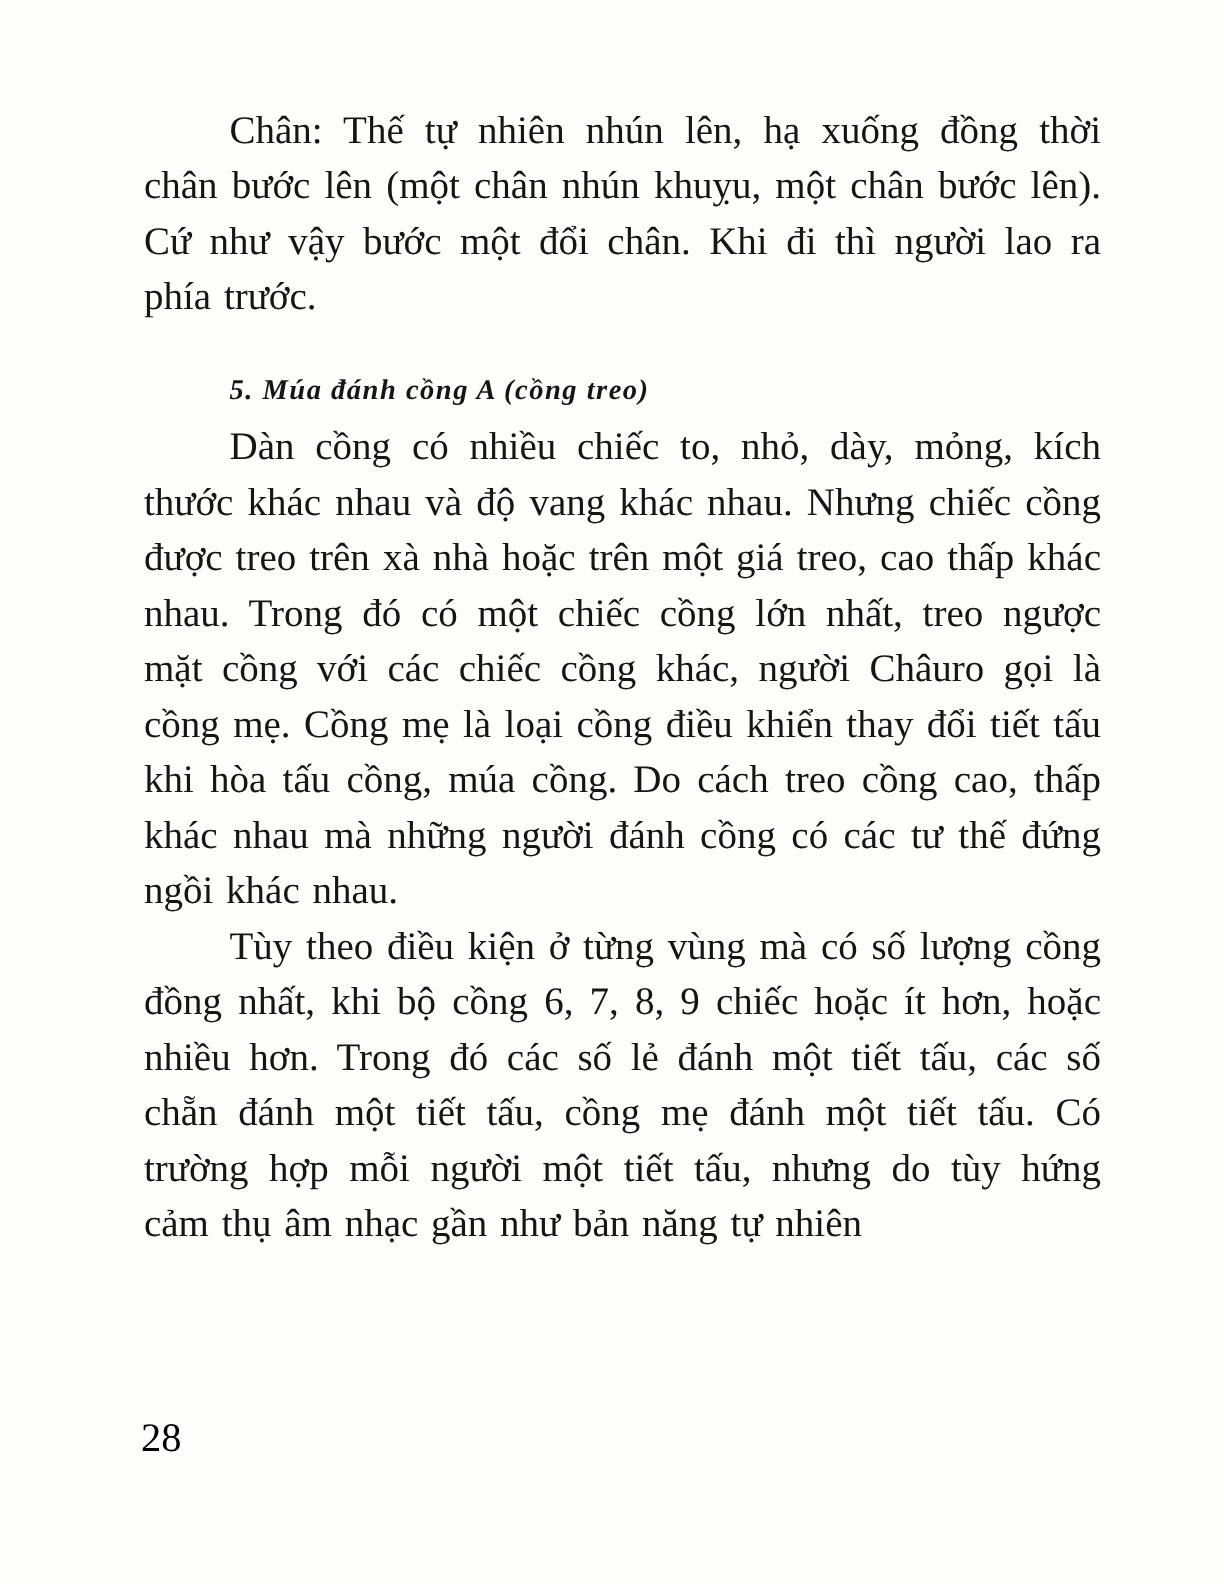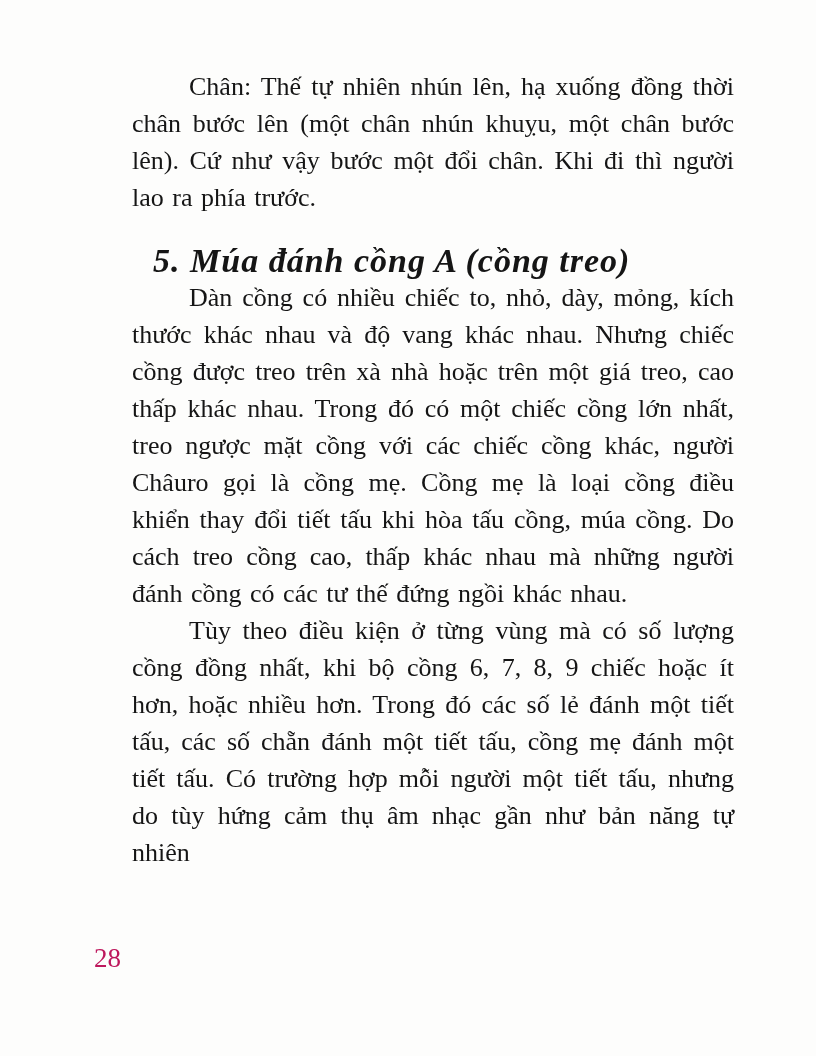--- a/index.html
+++ b/index.html
@@ -27,41 +27,40 @@
   p.body {
     margin: 0;
     font-size: 26px;
     line-height: 37px;
     text-align: justify;
     text-justify: inter-word;
     word-spacing: 2px;
   }
   p.body.indent {
     text-indent: 57px;
-    margin-left: 36px;
   }
   p.body.noindent {
     text-indent: 0;
   }
   h3.heading {
     margin: 26px 0 0 0;
     padding-left: 57px;
-    font-size: 34px;
+    font-size: 19px;
     line-height: 37px;
     font-weight: bold;
     font-style: italic;
     letter-spacing: 1px;
   }
   .page-number {
     position: absolute;
     left: 94px;
     top: 943px;
     font-size: 27px;
     line-height: 30px;
-    color: #be185d;
+    color: #000000;
   }
 </style>
 </head>
 <body>
 
 <div class="page">
   <div class="text-block">
     <p class="body indent">Chân: Thế tự nhiên nhún lên, hạ xuống đồng thời chân bước lên (một chân nhún khuỵu, một chân bước lên). Cứ như vậy bước một đổi chân. Khi đi thì người lao ra phía trước.</p>
     <h3 class="heading">5. Múa đánh cồng A (cồng treo)</h3>
     <p class="body indent">Dàn cồng có nhiều chiếc to, nhỏ, dày, mỏng, kích thước khác nhau và độ vang khác nhau. Nhưng chiếc cồng được treo trên xà nhà hoặc trên một giá treo, cao thấp khác nhau. Trong đó có một chiếc cồng lớn nhất, treo ngược mặt cồng với các chiếc cồng khác, người Châuro gọi là cồng mẹ. Cồng mẹ là loại cồng điều khiển thay đổi tiết tấu khi hòa tấu cồng, múa cồng. Do cách treo cồng cao, thấp khác nhau mà những người đánh cồng có các tư thế đứng ngồi khác nhau.</p>

